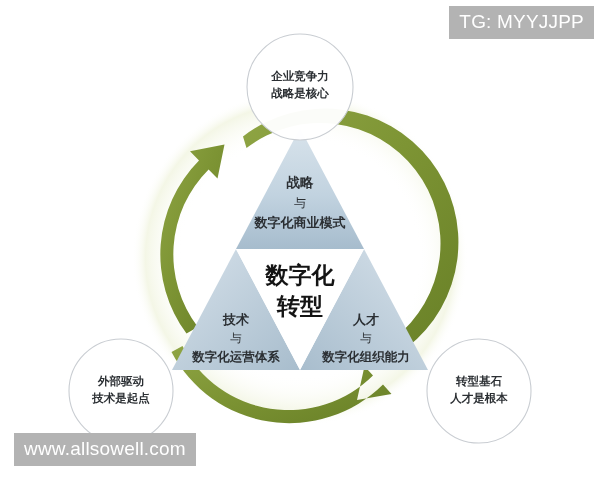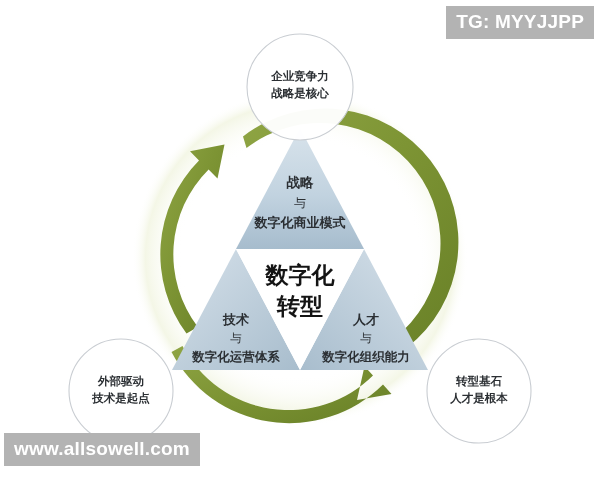--- a/index.html
+++ b/index.html
@@ -14,24 +14,23 @@
   .wm{
     position:absolute;
     background:#b3b3b3;
     color:#ffffff;
     font-size:19px;
     line-height:1;
     padding:6px 10px 8px 10px;
     letter-spacing:.2px;
     white-space:nowrap;
     font-family:"Liberation Sans","DejaVu Sans",sans-serif;
-    font-weight:bold;
   }
   #wm-top{top:6px;right:6px;}
-  #wm-bottom{left:4px;bottom:14px;}
+  #wm-bottom{left:14px;bottom:14px;}
   svg text{font-family:"DejaVu Sans","Liberation Sans",sans-serif;}
 </style>
 </head>
 <body>
 
 <svg id="canvas" viewBox="0 0 600 480">
   <defs>
     <linearGradient id="triGrad" x1="0" y1="0" x2="0" y2="1">
       <stop offset="0%" stop-color="#d8e3eb"></stop>
       <stop offset="55%" stop-color="#c2d3e0"></stop>

